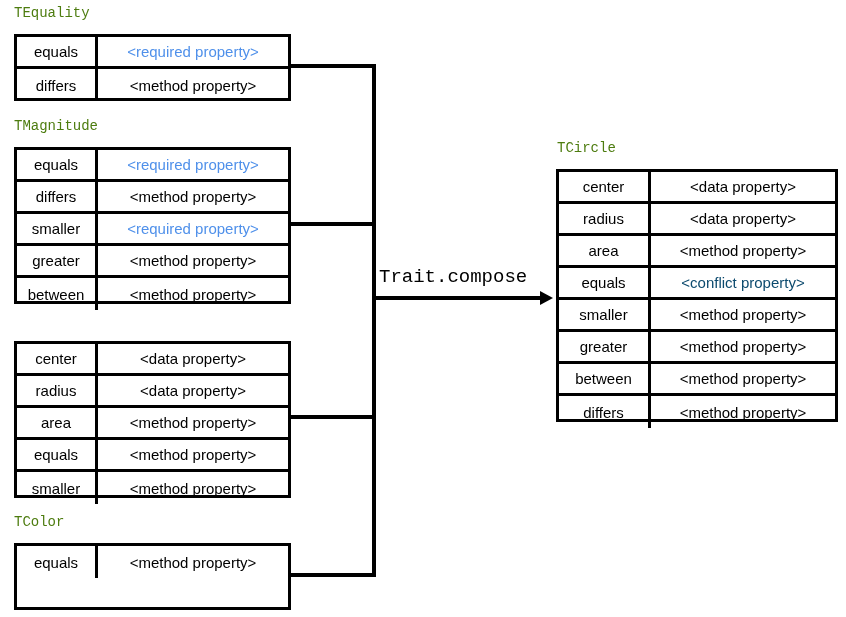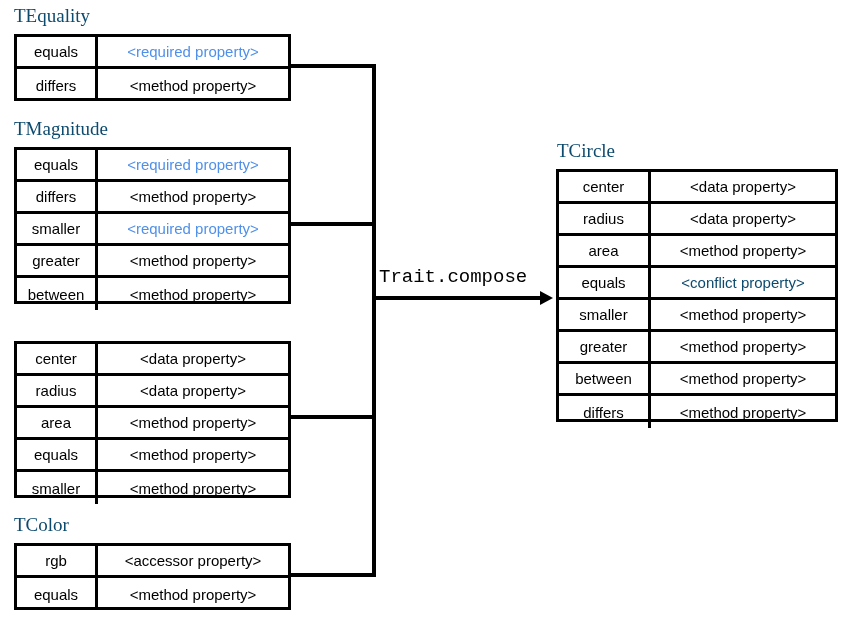--- a/index.html
+++ b/index.html
@@ -12,23 +12,23 @@
   }
   #canvas {
     position: relative;
     width: 846px;
     height: 617px;
     background: #ffffff;
     overflow: hidden;
   }
   .trait-title {
     position: absolute;
-    font-family: Liberation Serif, serif;
-    font-size: 19px;
-    color: #0c4a6e;
+    font-family: Liberation Mono, monospace;
+    font-size: 14px;
+    color: #4d7c0f;
     letter-spacing: 0px;
     white-space: nowrap;
     line-height: 1;
   }
   .trait-table {
     position: absolute;
     border: 3px solid #000000;
     box-sizing: border-box;
     background: #ffffff;
   }
@@ -150,24 +150,20 @@
     </div>
     <div class="trait-row" style="height:32px;">
       <div class="cell-name" style="width:81px;">smaller</div>
       <div class="cell-value v-method">&lt;method property&gt;</div>
     </div>
   </div>
 
   <div class="trait-title" style="left:14px; top:515px;">TColor</div>
   <div class="trait-table" style="left:14px; top:543px; width:277px; height:67px;">
     <div class="trait-row" style="height:32px;">
-      <div class="cell-name" style="width:81px;">rgb</div>
-      <div class="cell-value v-accessor">&lt;accessor property&gt;</div>
-    </div>
-    <div class="trait-row" style="height:32px;">
       <div class="cell-name" style="width:81px;">equals</div>
       <div class="cell-value v-method">&lt;method property&gt;</div>
     </div>
   </div>
 
   <div class="line-h" style="left:291px; top:64px; width:85px; height:4px;"></div>
   <div class="line-h" style="left:291px; top:222px; width:85px; height:4px;"></div>
   <div class="line-h" style="left:291px; top:415px; width:85px; height:4px;"></div>
   <div class="line-h" style="left:291px; top:573px; width:85px; height:4px;"></div>
 

